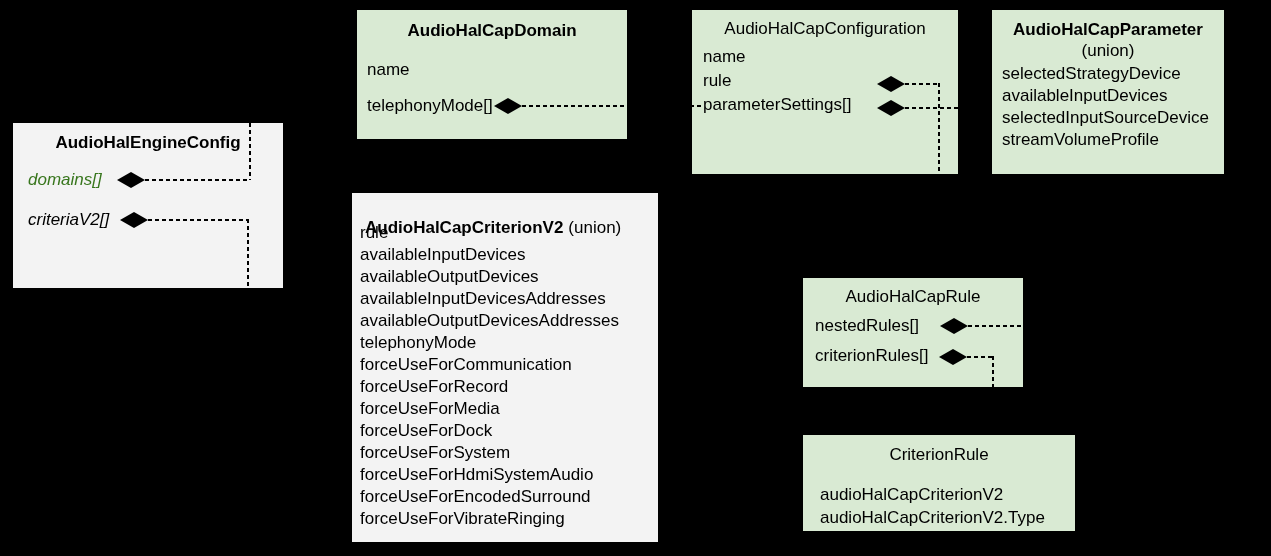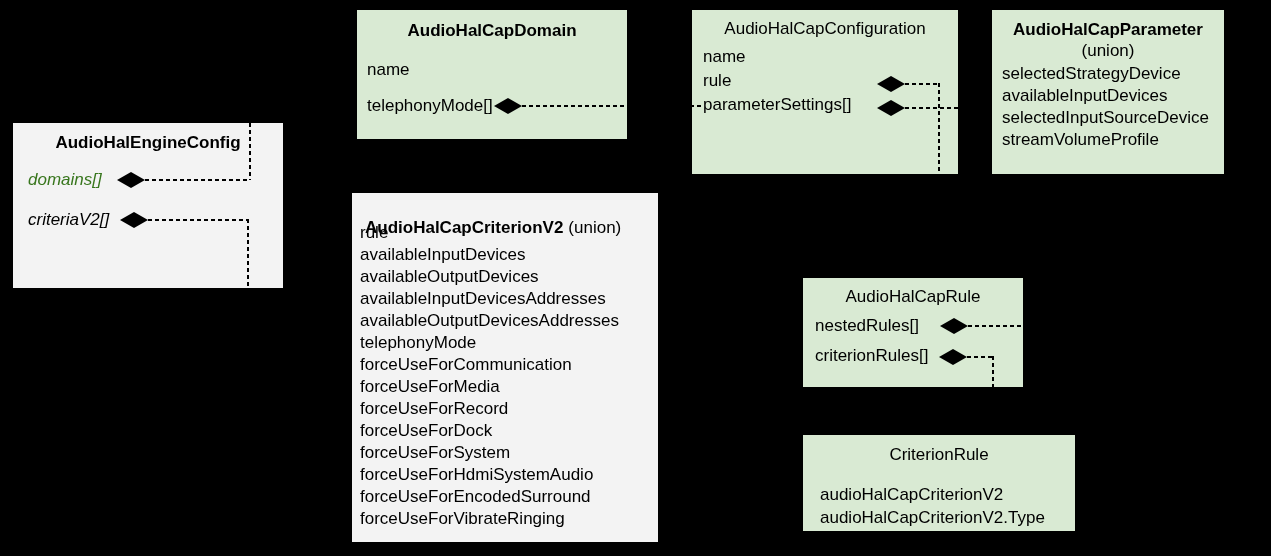--- a/index.html
+++ b/index.html
@@ -117,22 +117,22 @@
   <div class="box gray" id="criterion-v2">
     <div class="title"><span class="bold">AudioHalCapCriterionV2</span><span class="suffix">(union)</span></div>
     <div class="fields">
         <div class="field">rule</div>
         <div class="field">availableInputDevices</div>
         <div class="field">availableOutputDevices</div>
         <div class="field">availableInputDevicesAddresses</div>
         <div class="field">availableOutputDevicesAddresses</div>
         <div class="field">telephonyMode</div>
         <div class="field">forceUseForCommunication</div>
+        <div class="field">forceUseForRecord</div>
         <div class="field">forceUseForMedia</div>
-        <div class="field">forceUseForRecord</div>
         <div class="field">forceUseForDock</div>
         <div class="field">forceUseForSystem</div>
         <div class="field">forceUseForHdmiSystemAudio</div>
         <div class="field">forceUseForEncodedSurround</div>
         <div class="field">forceUseForVibrateRinging</div>
       </div>
   </div>
 
   <div class="box green" id="cap-rule">
     <div class="title">AudioHalCapRule</div>

